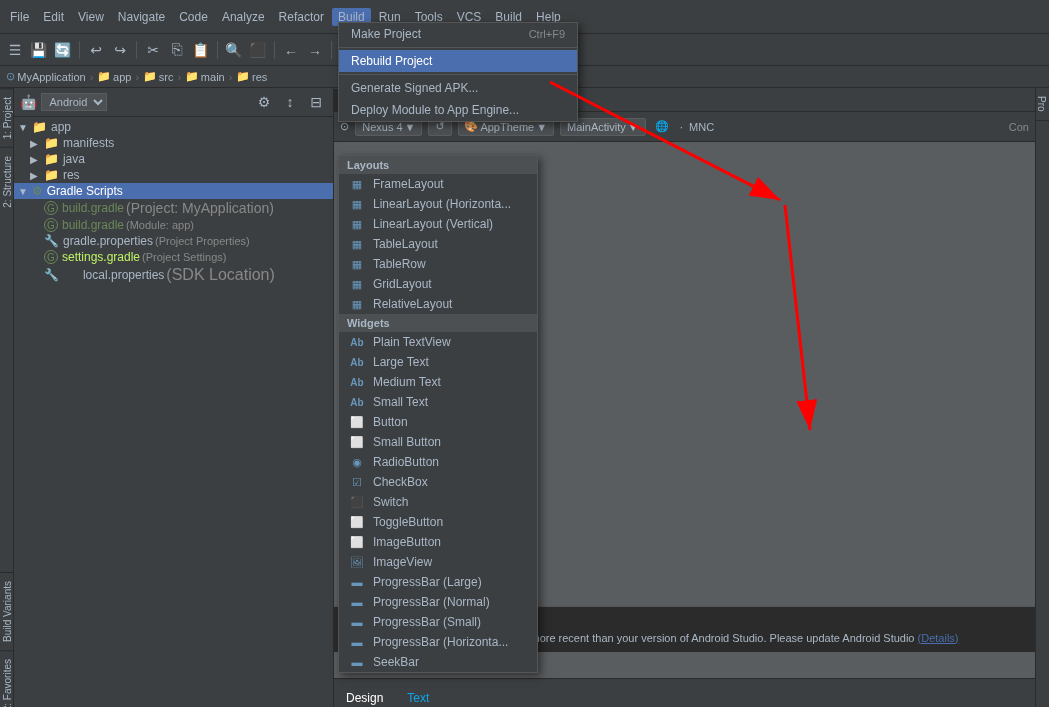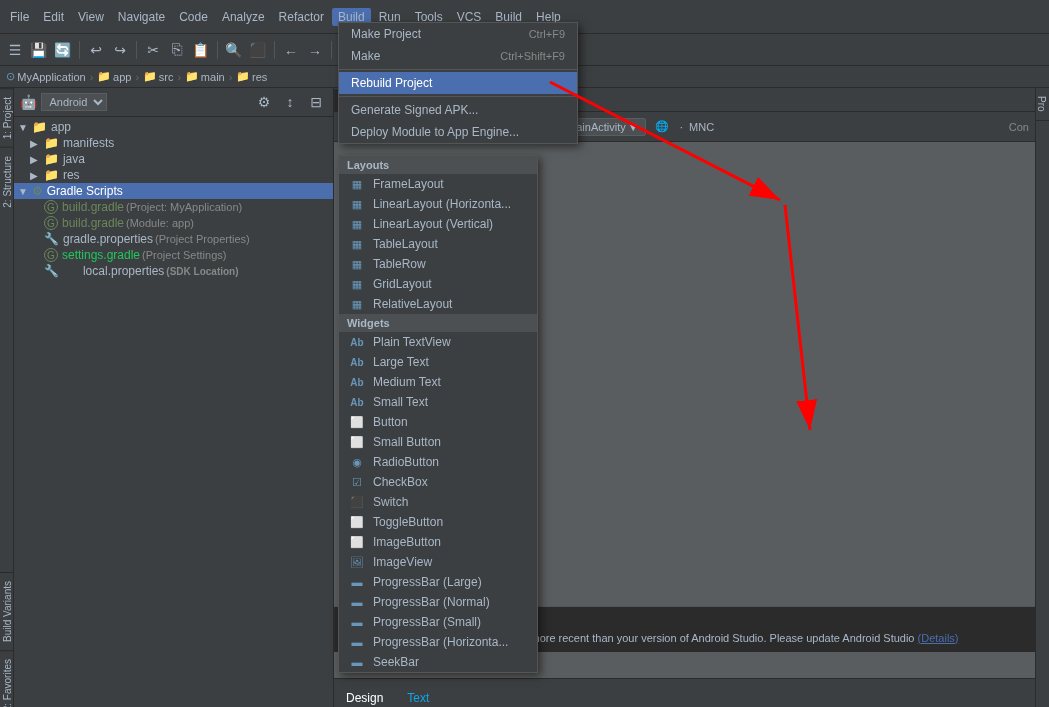--- a/index.html
+++ b/index.html
@@ -485,45 +485,45 @@
 
       <div class="tree-item selected">
         <span class="arrow">▼</span>
         <span class="icon" style="color:#6a8759;">⚙</span>
         <span>Gradle Scripts</span>
       </div>
       <div class="tree-item tree-indent-1">
         <span class="arrow"> </span>
         <span class="icon" style="color:#6a8759; font-size:10px; border: 1px solid #6a8759; border-radius: 50%; width:14px; height:14px; display:inline-flex; align-items:center; justify-content:center;">G</span>
         <span style="color:#6a8759;">build.gradle</span>
-        <span style="color:#888; font-size:11px;text-align:center;"> (Project: MyApplication)</span>
+        <span style="color:#888; font-size:14px;text-align:center;"> (Project: MyApplication)</span>
       </div>
       <div class="tree-item tree-indent-1">
         <span class="arrow"> </span>
         <span class="icon" style="color:#6a8759; font-size:10px; border: 1px solid #6a8759; border-radius: 50%; width:14px; height:14px; display:inline-flex; align-items:center; justify-content:center;">G</span>
         <span style="color:#6a8759;">build.gradle</span>
         <span style="color:#888; font-size:11px;"> (Module: app)</span>
       </div>
       <div class="tree-item tree-indent-1">
         <span class="arrow"> </span>
         <span class="icon">🔧</span>
         <span style="color:#a9b7c6;">gradle.properties</span>
         <span style="color:#888; font-size:11px;"> (Project Properties)</span>
       </div>
       <div class="tree-item tree-indent-1">
         <span class="arrow"> </span>
         <span class="icon" style="color:#6a8759; font-size:10px; border: 1px solid #6a8759; border-radius: 50%; width:14px; height:14px; display:inline-flex; align-items:center; justify-content:center;">G</span>
-        <span style="color:#22c55e;">settings.gradle</span>
+        <span style="color:#bef264;">settings.gradle</span>
         <span style="color:#888; font-size:11px;"> (Project Settings)</span>
       </div>
       <div class="tree-item tree-indent-1">
         <span class="arrow"> </span>
         <span class="icon">🔧</span>
         <span style="color:#a9b7c6;margin-left:20px;">local.properties</span>
-        <span style="color:#888; font-size:10px;font-weight:bold;"> (SDK Location)</span>
+        <span style="color:#888; font-size:16px;"> (SDK Location)</span>
       </div>
     </div>
   </div>
 
   <div class="editor-area">
 
     <div class="editor-tabs">
       <div class="editor-tab active">
         <span>🤖</span>
         <span>AndroidManifest.xml</span>
@@ -578,24 +578,20 @@
   </div>
 </div>
 
 <div class="dropdown-overlay">
 
   <div class="build-menu">
     <div class="build-menu-item">
       <span>Make Project</span>
       <span class="shortcut">Ctrl+F9</span>
     </div>
-    <div class="build-menu-item">
-      <span>Make</span>
-      <span class="shortcut">Ctrl+Shift+F9</span>
-    </div>
     <div class="build-menu-separator"></div>
     <div class="build-menu-item highlighted">
       <span>Rebuild Project</span>
       <span class="shortcut"></span>
     </div>
     <div class="build-menu-separator"></div>
     <div class="build-menu-item">
       <span>Generate Signed APK...</span>
     </div>
     <div class="build-menu-item">

